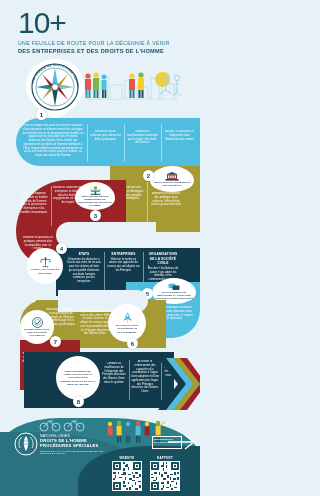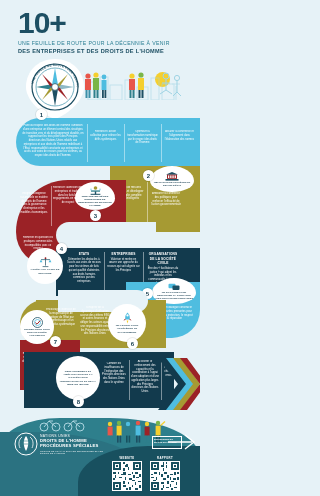--- a/index.html
+++ b/index.html
@@ -9,21 +9,21 @@
     background:#e6f2f7;
     position:relative;
     overflow:hidden;
   }
   .canvas { position:absolute; inset:0; }
 
   
   .header { position:absolute; left:0; top:0; width:200px; height:58px; }
   .big-num {
     position:absolute; left:18px; top:8px;
-    font-size:30px; font-weight:bold; letter-spacing:-1px;
+    font-size:30px; font-weight:normal; letter-spacing:-1px;
     color:#1d4f63; line-height:1;
   }
   .sub1 {
     position:absolute; left:18px; top:40px; width:170px;
     font-size:5.2px; letter-spacing:0.35px; color:#2a7e93;
     white-space:nowrap;
   }
   .sub2 {
     position:absolute; left:18px; top:48px; width:178px;
     font-size:5.6px; font-weight:bold; letter-spacing:0.3px; color:#1d4f63;

